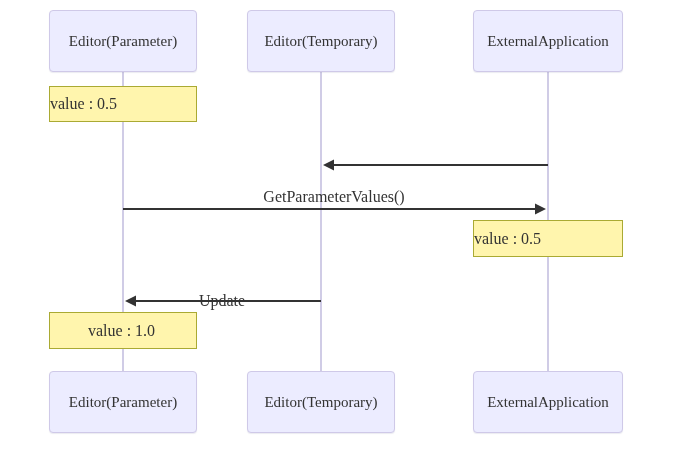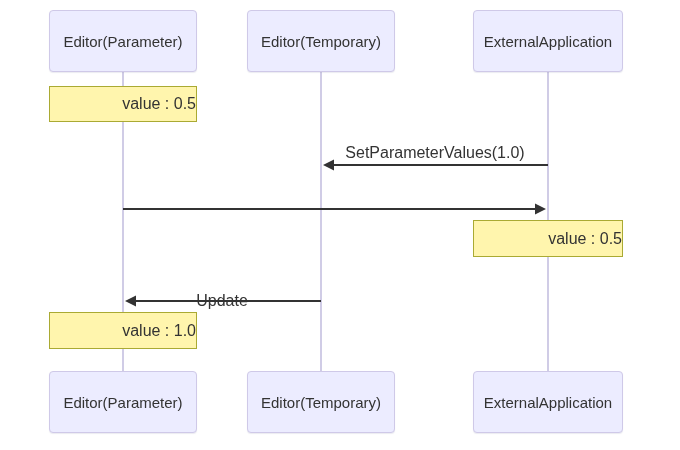--- a/index.html
+++ b/index.html
@@ -1,31 +1,31 @@
 <!DOCTYPE html>
 <html style="--actor-fill: #ECECFF; --actor-border: #CFC9E8; --note-fill: #FFF5AD; --note-border: #AAAA33; --lifeline: #D0CCE6; --message-line: #333333; --text: #333333;"><head>
 <meta charset="utf-8">
 <style>
   html,body{margin:0;padding:0;background:#ffffff;}
   .diagram{
     position:relative;width:672px;height:450px;background:#ffffff;overflow:hidden;
-    font-family:Liberation Sans, sans-serif;color:var(--text,#333333);
+    font-family:Liberation Serif, serif;color:var(--text,#333333);
   }
   .layer{position:absolute;left:0;top:0;}
   .actor{
     position:absolute;background:var(--actor-fill,#ECECFF);
     border:1px solid var(--actor-border,#CFC9E8);border-radius:4px;
     display:flex;align-items:center;justify-content:center;
     font-size:15px;white-space:nowrap;box-sizing:border-box;
     box-shadow:0 1px 1px rgba(120,120,160,0.15);
   }
   .note{
     position:absolute;background:var(--note-fill,#FFF5AD);
     border:1px solid var(--note-border,#AAAA33);
-    display:flex;align-items:center;justify-content:flex-end;
+    display:flex;align-items:center;justify-content:flex-start;
     font-size:16px;white-space:nowrap;box-sizing:border-box;
   }
   .lifeline{position:absolute;width:2px;background:var(--lifeline,#D0CCE6);}
   .msg-label{
     position:absolute;transform:translateX(-50%);
     font-size:16px;white-space:nowrap;color:var(--text,#333333);
   }
   .msg-line{stroke:var(--message-line,#333333);stroke-width:2;}
   .msg-head{fill:var(--message-line,#333333);stroke:none;}
 
@@ -91,16 +91,16 @@
   <div class="note n1">
     <span>value : 0.5</span>
   </div>
   <div class="note n2">
     <span>value : 0.5</span>
   </div>
   <div class="note n3">
     <span>value : 1.0</span>
   </div>
 
-  <div class="msg-label ml1">SetParameterValues(1.0)</div>
+  <div class="msg-label ml2">GetParameterValues()</div>
   <div class="msg-label ml3">Update</div>
 
 </div>
 
 </body></html>

